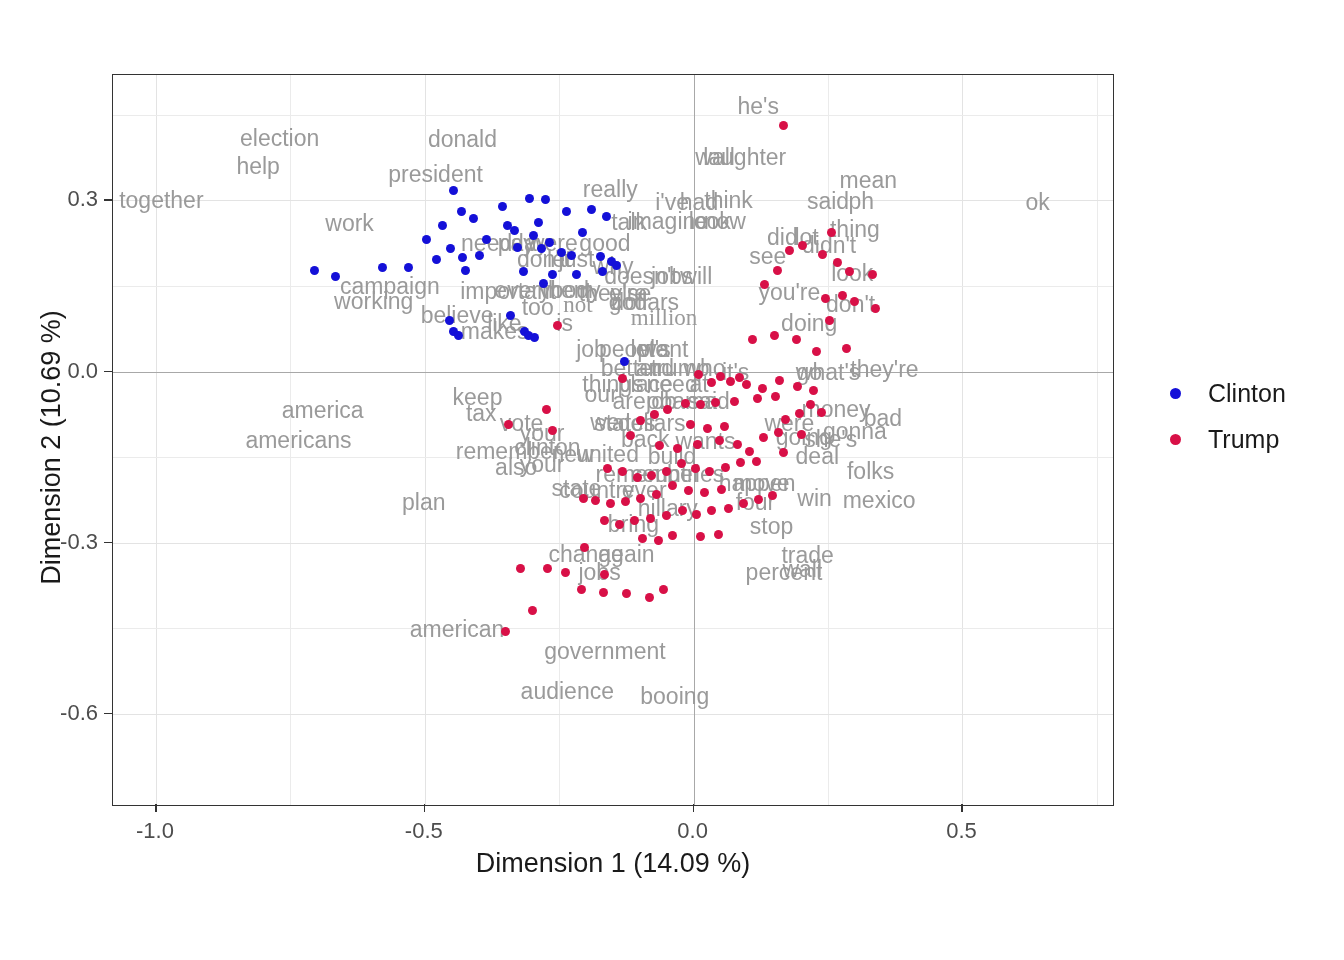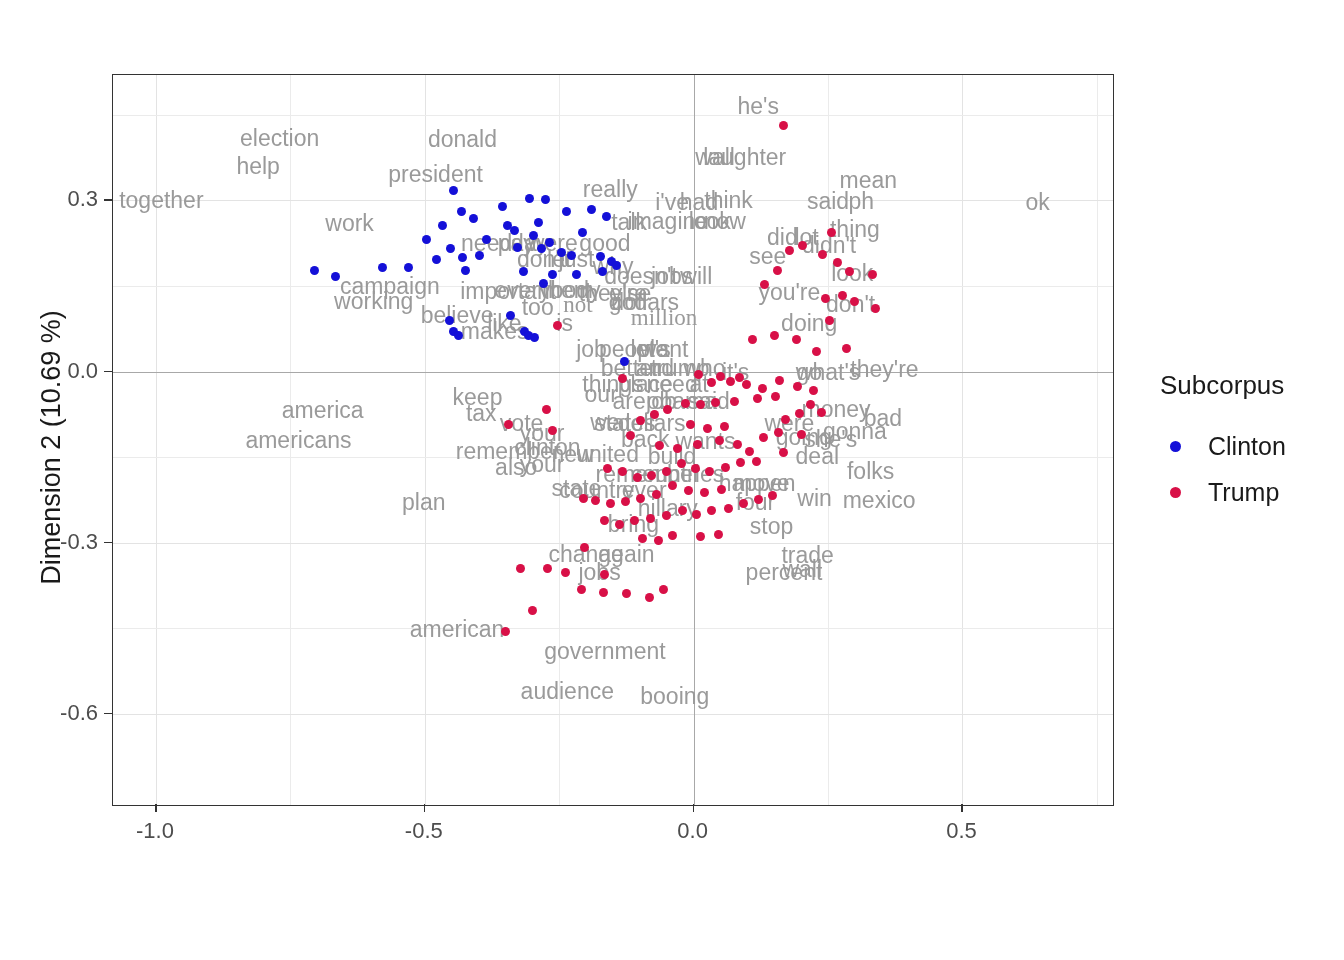--- a/index.html
+++ b/index.html
@@ -438,24 +438,24 @@
       <div class="tickmark y" style="left: 104px; top: 199.469px;"></div>
       <div class="tick-y" style="right: 1246px; top: 199.469px;">0.3</div>
       <div class="tickmark y" style="left: 104px; top: 370.562px;"></div>
       <div class="tick-y" style="right: 1246px; top: 370.562px;">0.0</div>
       <div class="tickmark y" style="left: 104px; top: 541.656px;"></div>
       <div class="tick-y" style="right: 1246px; top: 541.656px;">-0.3</div>
       <div class="tickmark y" style="left: 104px; top: 712.75px;"></div>
       <div class="tick-y" style="right: 1246px; top: 712.75px;">-0.6</div>
     </div>
 
+  <div id="xlab">Dimension 1 (14.09 %)</div>
   <div id="ylab">Dimension 2 (10.69 %)</div>
 
   <div id="legend">
-    <div id="legend-title">Subcorpus</div>
     <div id="legend-items">
         <div class="legend-row">
           <span class="legend-key">
             <span class="legend-dot" style="background: rgb(20, 16, 216);"></span>
           </span>
           <span class="legend-text">Clinton</span>
         </div>
         <div class="legend-row">
           <span class="legend-key">
             <span class="legend-dot" style="background: rgb(216, 16, 71);"></span>

